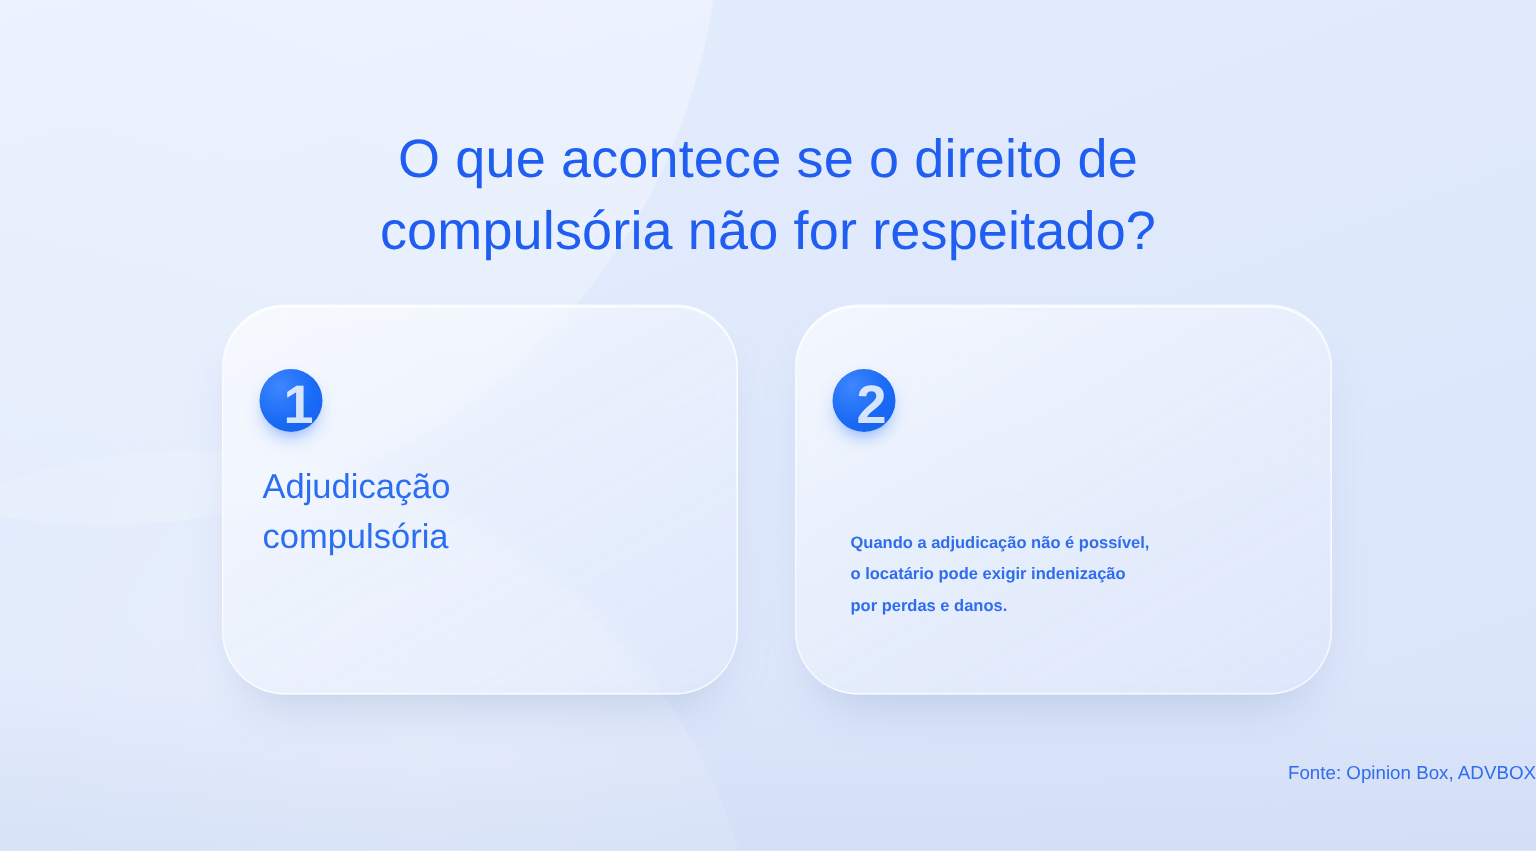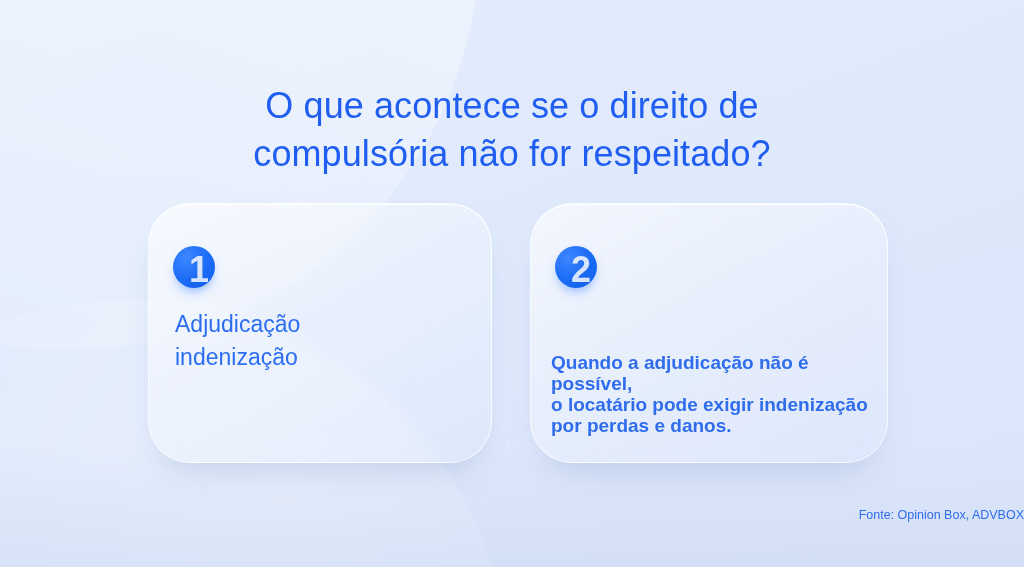--- a/index.html
+++ b/index.html
@@ -151,23 +151,23 @@
     right: 24px;
     top: 104px;
     font-size: 23px;
     line-height: 33px;
     font-weight: 400;
     color: #2b6ef2;
     white-space: pre-line;
   }
   .card-body {
     position: absolute;
-    left: 20px;
+    left: 36px;
     right: 18px;
-    font-size: 19px;
+    font-size: 11px;
     line-height: 21px;
     font-weight: 600;
     color: #2f6ded;
     white-space: pre-line;
   }
   .card-1 .card-body { top: 182px; }
   .card-2 .card-body { top: 148px; }
 
   
   .footer {
@@ -197,21 +197,21 @@
 
   <div class="cards">
 
     <div class="card card-1">
       <div class="card-inner">
         <div class="badge">
           <div class="badge-circle"></div>
           <div class="badge-number">1</div>
         </div>
         <div class="card-heading">Adjudicação
-indenização</div>
+compulsória</div>
       </div>
     </div>
 
     <div class="card card-2">
       <div class="card-inner">
         <div class="badge">
           <div class="badge-circle"></div>
           <div class="badge-number">2</div>
         </div>
         <div class="card-body">Quando a adjudicação não é possível,

